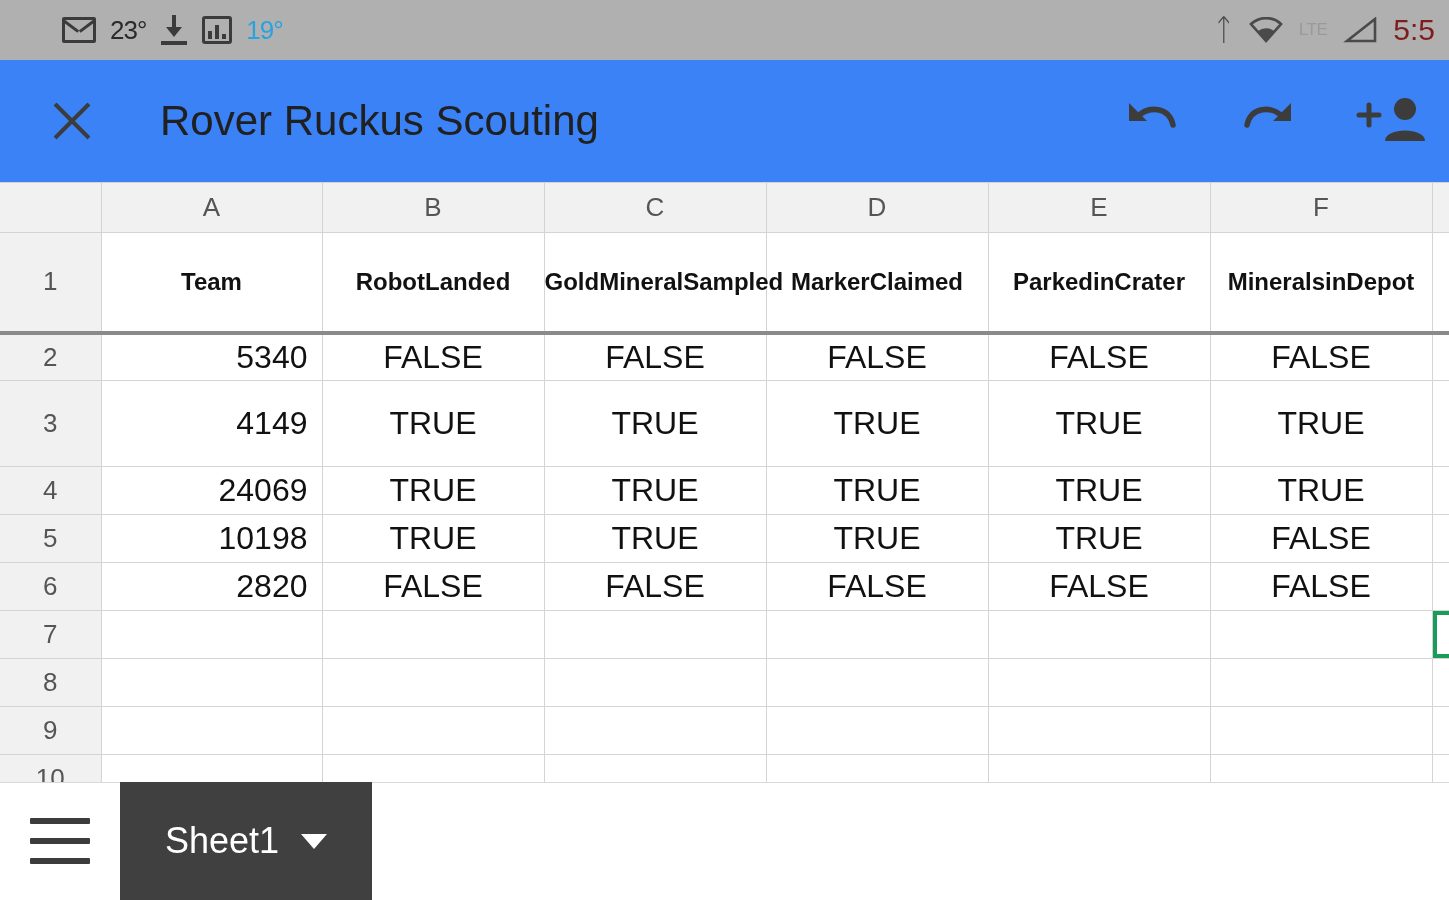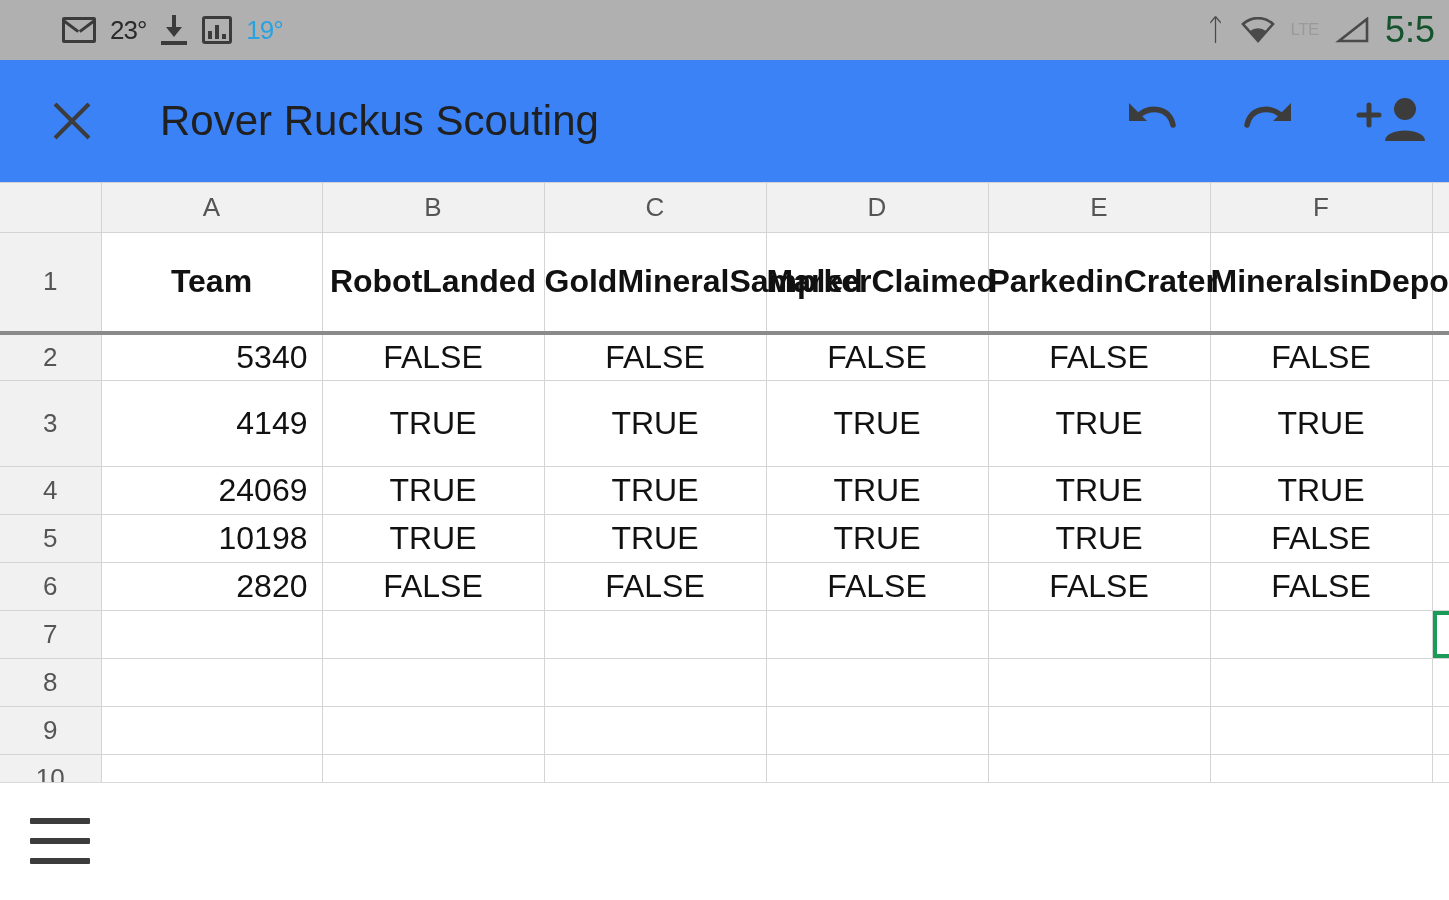--- a/index.html
+++ b/index.html
@@ -21,21 +21,21 @@
     width: 1449px; height: 60px;
     background: #b0b0b0;
     display: flex; 
     padding: 0 10px 0 62px;
   }
   .sb-left { display: flex; align-items: center; gap: 14px; }
   .sb-right { margin-left: auto; display: flex; align-items: center; gap: 16px; padding-right: 4px; }
   .sb-icon { display: inline-flex; align-items: center; justify-content: center; }
   .sb-temp { font-size: 26px; color: #2a2a2a; font-weight: 400; letter-spacing: -1px; }
   .sb-temp.blue { color: #29a2e0; }
-  .sb-clock { font-size: 36px; color: #14532d; }
+  .sb-clock { font-size: 30px; color: #7f1d1d; }
 
   .gm-icon {
     width: 34px; height: 26px; border: 3px solid #3b3b3b; border-radius: 2px;
     position: relative; background: #b0b0b0;
   }
   .gm-icon::before, .gm-icon::after {
     content: ""; position: absolute; top: -1px; width: 19px; height: 3px; background: #3b3b3b;
   }
   .gm-icon::before { left: -1px; transform: rotate(37deg); transform-origin: left top; }
   .gm-icon::after { right: -1px; transform: rotate(-37deg); transform-origin: right top; }
@@ -96,21 +96,21 @@
   .colhead {
     height: 50px; background: #f1f1f1; color: #555; font-size: 26px; font-weight: 400;
     text-align: center; vertical-align: middle;
   }
   .rowhead {
     width: 101px; background: #f1f1f1; color: #555; font-size: 26px; font-weight: 400;
     text-align: center; vertical-align: middle; border-left: none !important;
   }
   .hdr-row td, .hdr-row th { height: 100px; }
   .hdr-cell {
-    font-size: 32px; font-weight: bold; color: #111; text-align: center; vertical-align: middle;
+    font-size: 24px; font-weight: bold; color: #111; text-align: center; vertical-align: middle;
     line-height: 1.08; padding: 0 4px;
   }
   .data-cell {
     font-size: 32px; color: #111; text-align: center; vertical-align: middle; height: 48px;
   }
   .data-cell.num { text-align: right; padding-right: 14px; }
   .row-tall td { height: 86px; }
   .row-norm td { height: 48px; }
   .row-empty td { height: 48px; }
   .thickline td { border-top: 4px solid #8a8a8a !important; }
@@ -369,15 +369,19 @@
       </tbody>
     </table>
   </div>
 
   <div class="bottombar">
     <div class="hamburger">
       <span></span>
         <span></span>
         <span></span>
     </div>
+    <div class="sheet-tab">
+      <span class="label">Sheet1</span>
+      <span class="caret-down"></span>
+    </div>
   </div>
 
 </div>
 
 </body></html>

